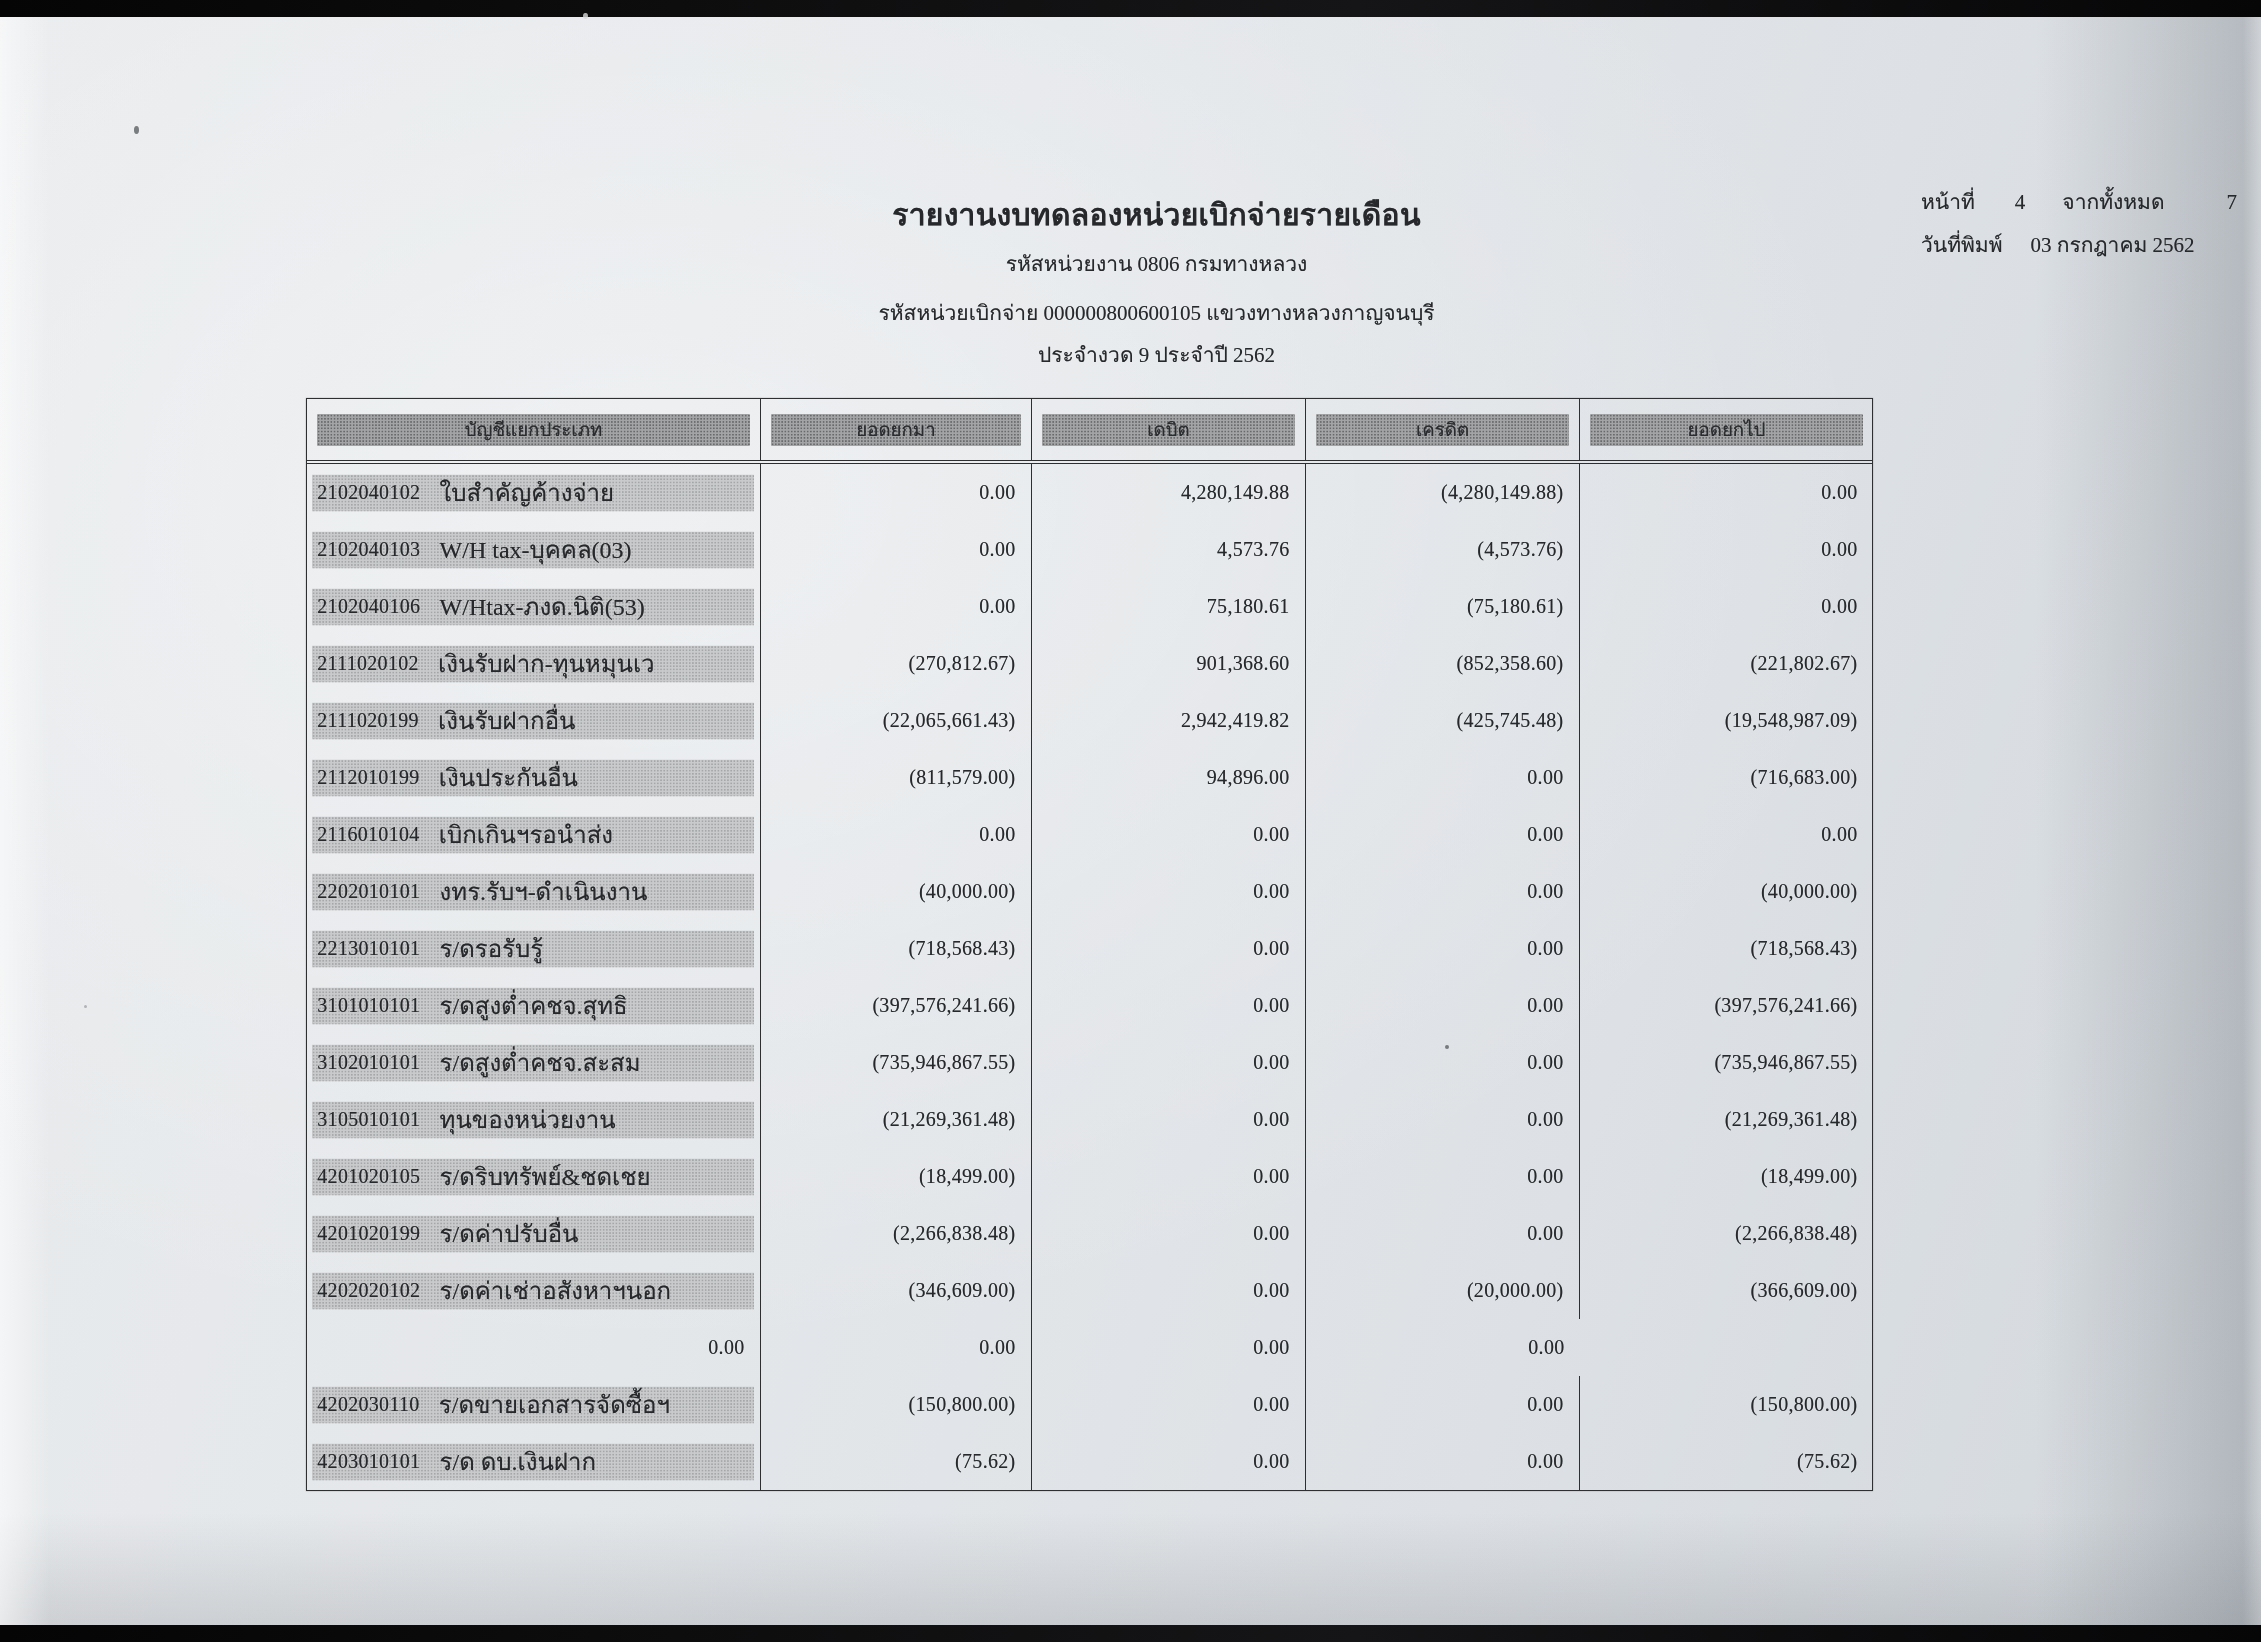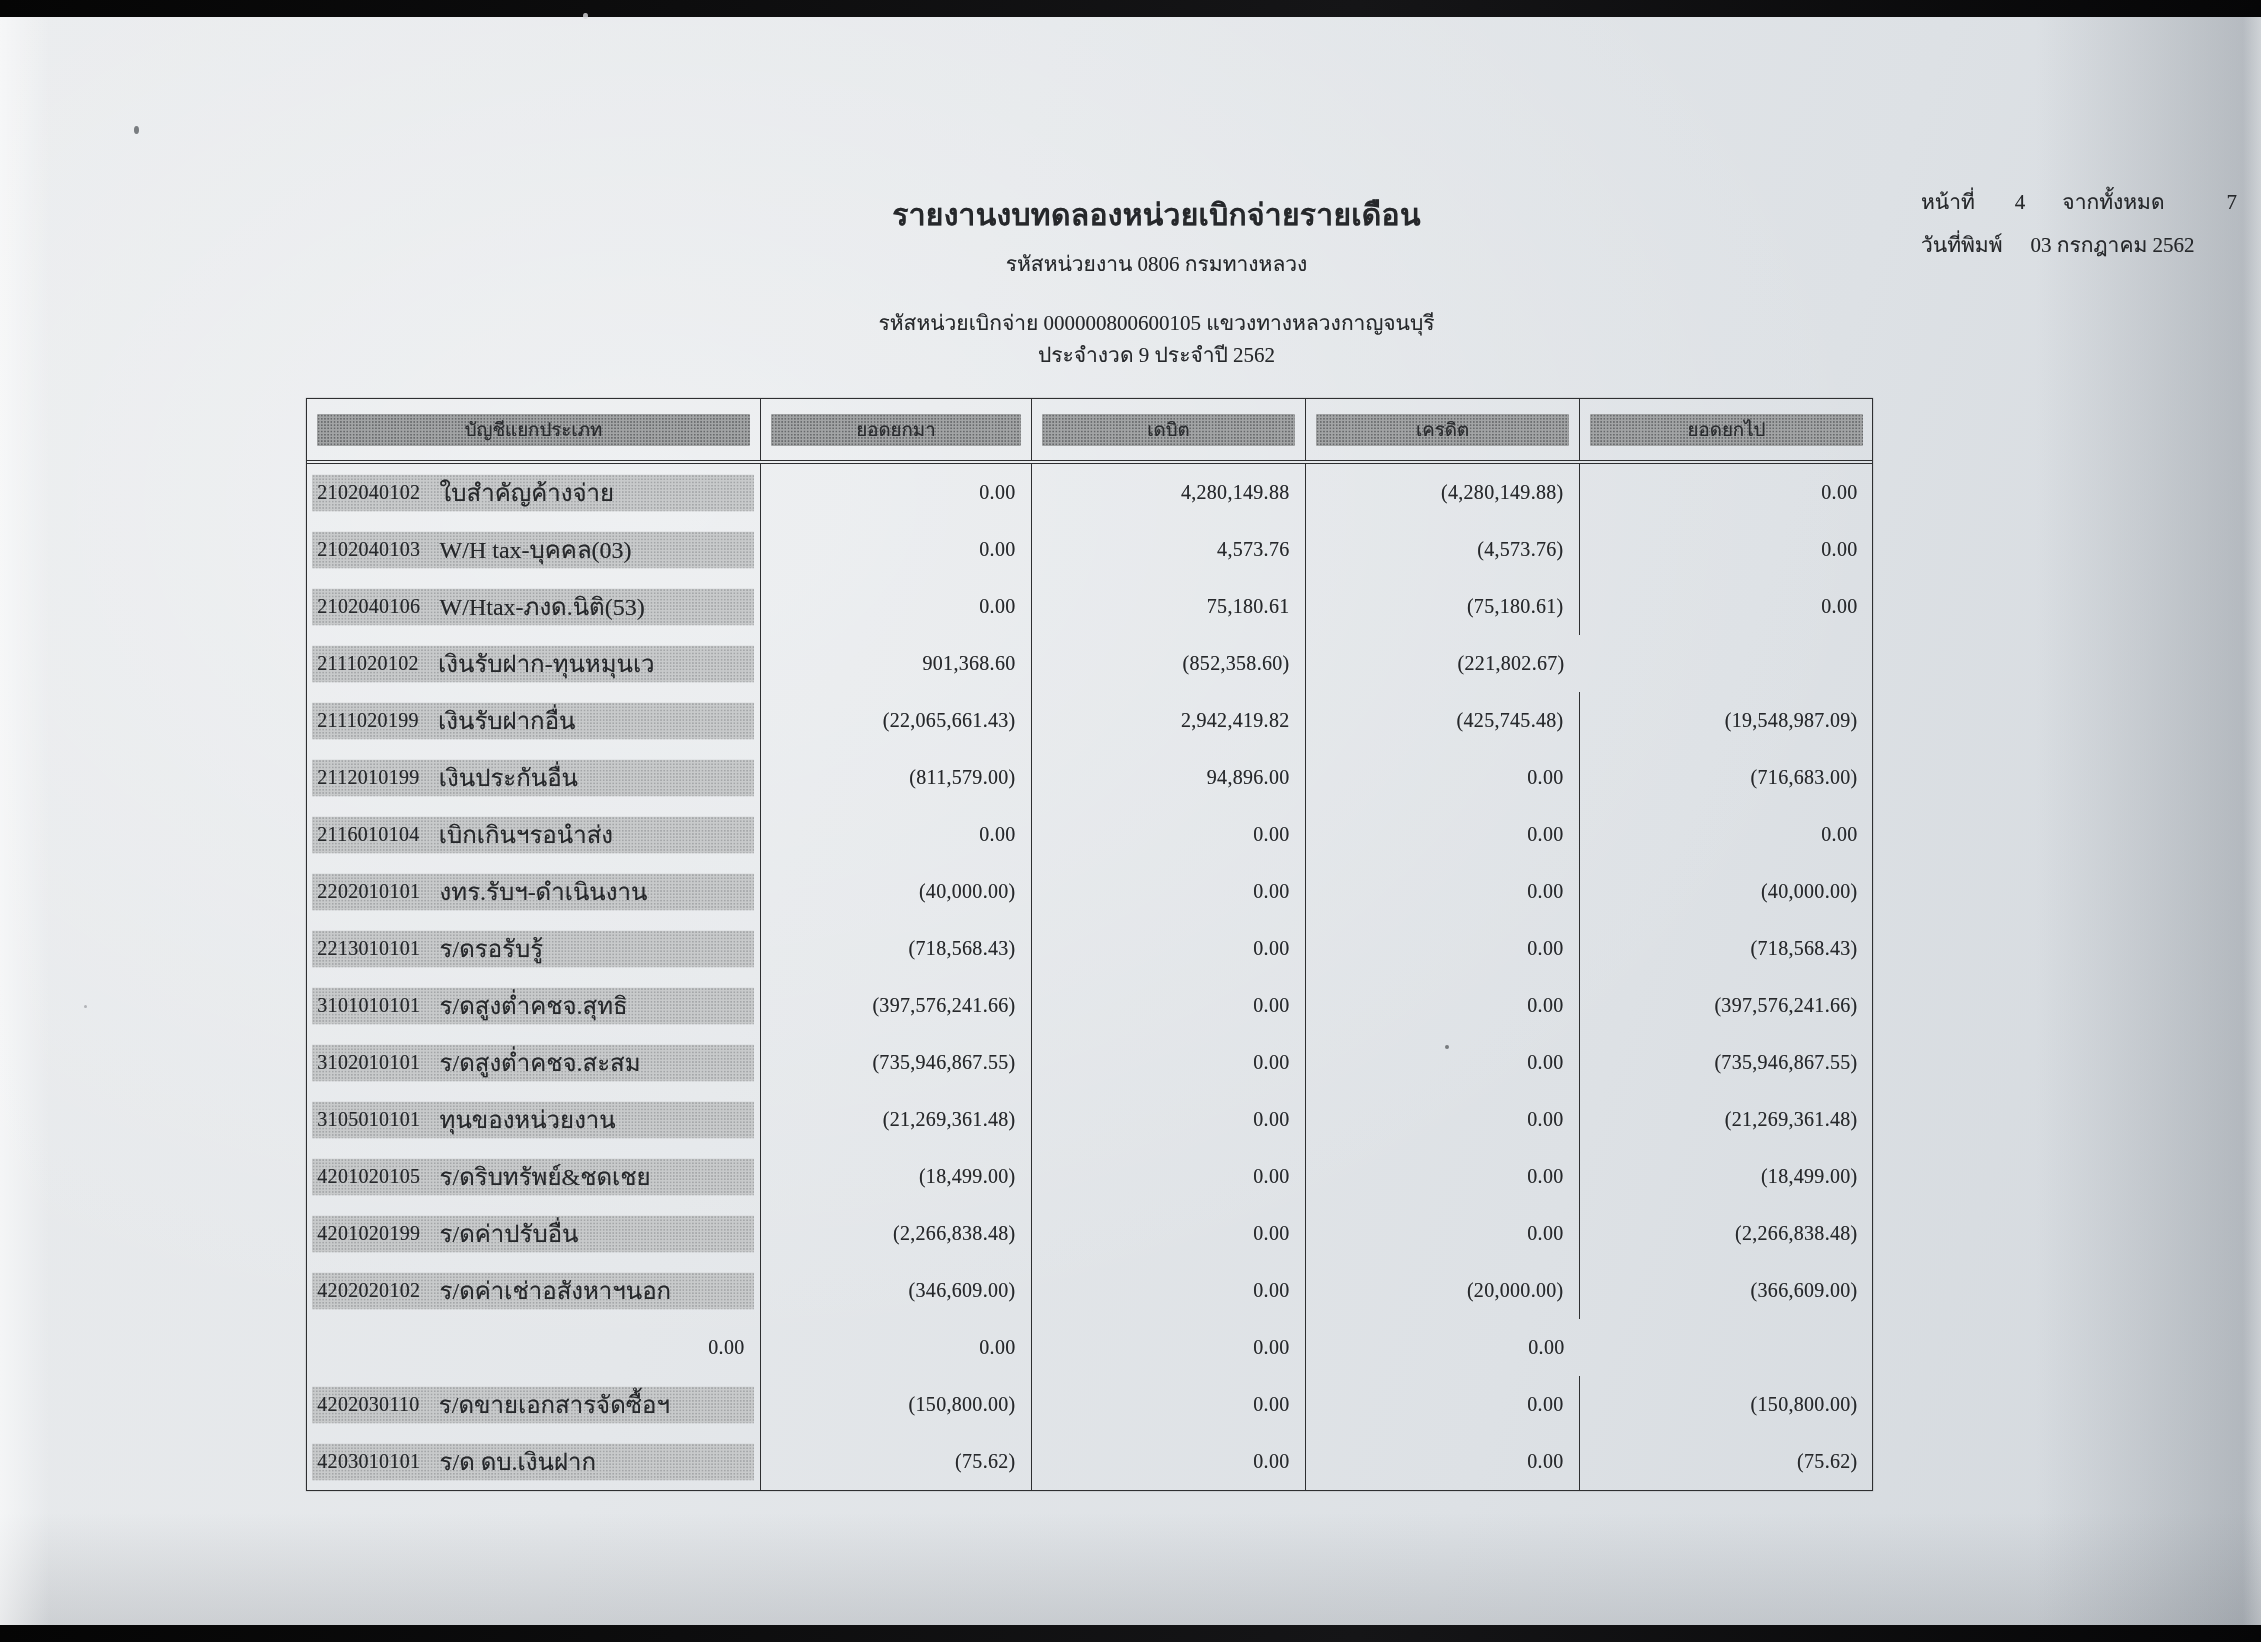--- a/index.html
+++ b/index.html
@@ -23,21 +23,21 @@
   .edge-bar.top{top:0;height:17px;}
   .edge-bar.bottom{top:1625px;height:18px;}
   .speck{position:absolute;border-radius:50%;background:#5d6064;opacity:.8;}
 
   
   .head-center{position:absolute;left:290px;top:0;width:1733px;text-align:center;}
   .title{position:absolute;left:0;width:100%;top:191px;font-size:30px;font-weight:bold;letter-spacing:0.3px;
          text-shadow:0 0 0.6px rgba(20,22,26,.45);}
   .sub{position:absolute;left:0;width:100%;font-size:21px;text-shadow:0 0 0.6px rgba(20,22,26,.35);}
   .sub.s1{top:247px;text-align:center;}
-  .sub.s2{top:306px;}
+  .sub.s2{top:296px;}
   .sub.s3{top:338px;}
 
   
   .head-right{position:absolute;left:1921px;top:192px;font-size:21px;line-height:1;
               text-shadow:0 0 0.6px rgba(20,22,26,.4);}
   .hr-row{display:flex;align-items:center;white-space:nowrap;}
   .hr-row + .hr-row{margin-top:22px;}
   .pg-label{display:inline-block;}
   .pg-val{display:inline-block;margin-left:40px;}
   .pg-of{display:inline-block;margin-left:37px;}
@@ -202,20 +202,23 @@
     </div>
   </div>
 
   <div class="trow">
     <div class="cell acct">
       <span class="band"></span>
       <span class="code">2111020102</span>
       <span class="aname">เงินรับฝาก-ทุนหมุนเว</span>
     </div>
     <div class="cell num">
+      <span class="nv">(270,812.67)</span>
+    </div>
+    <div class="cell num">
       <span class="nv">901,368.60</span>
     </div>
     <div class="cell num">
       <span class="nv">(852,358.60)</span>
     </div>
     <div class="cell num">
       <span class="nv">(221,802.67)</span>
     </div>
   </div>
 

